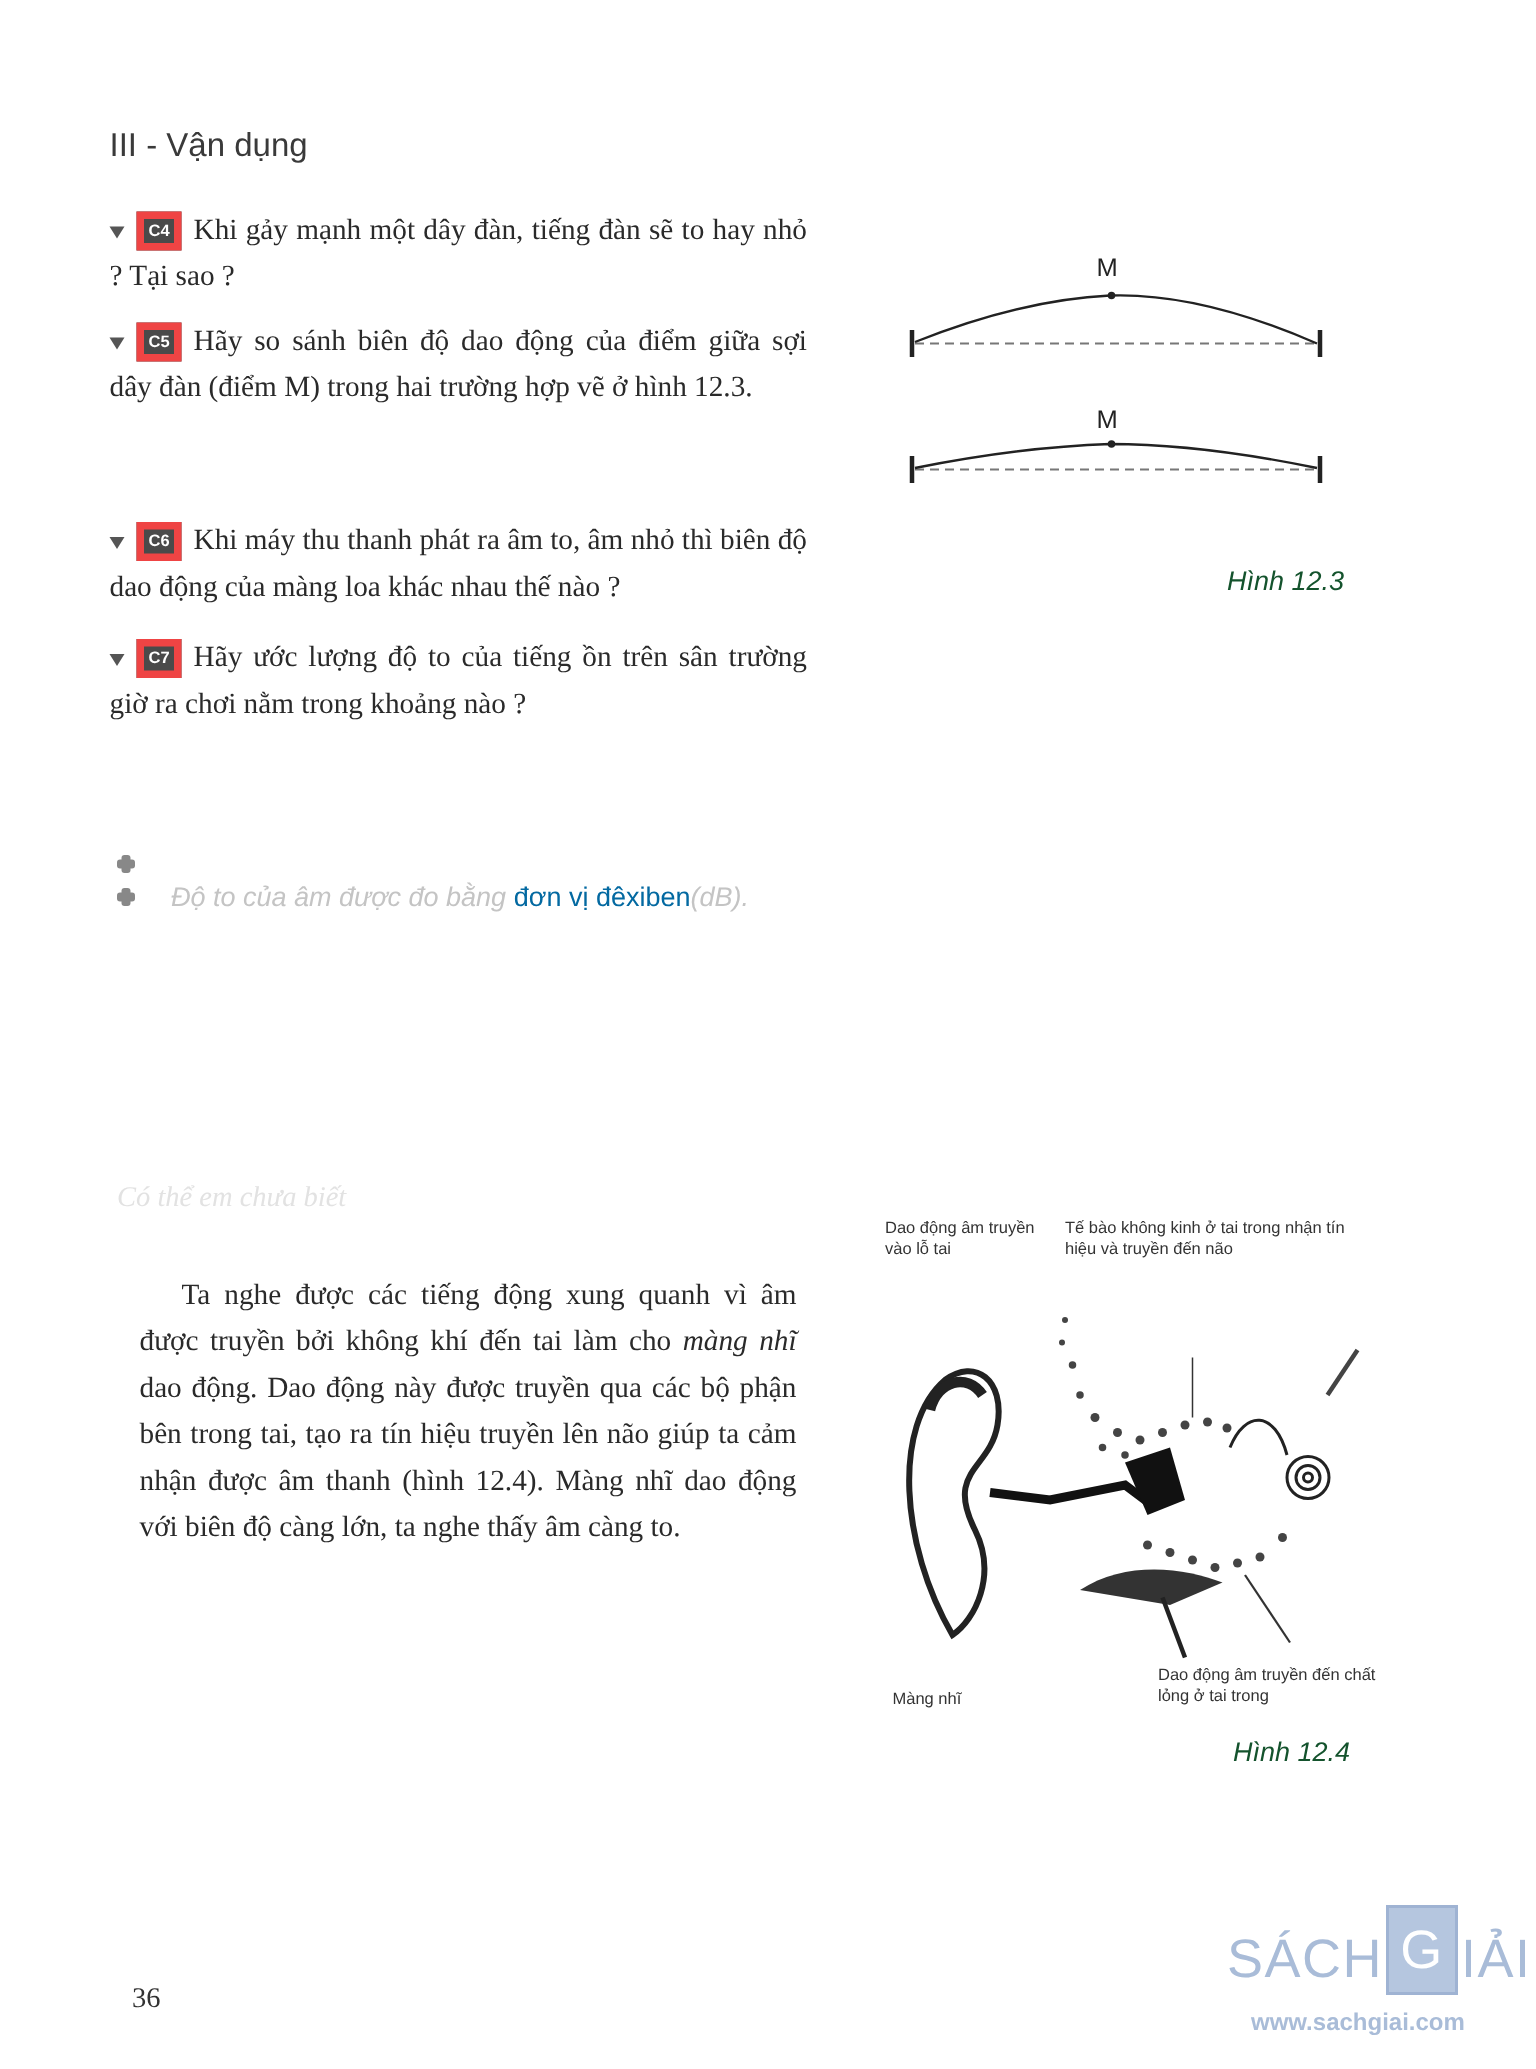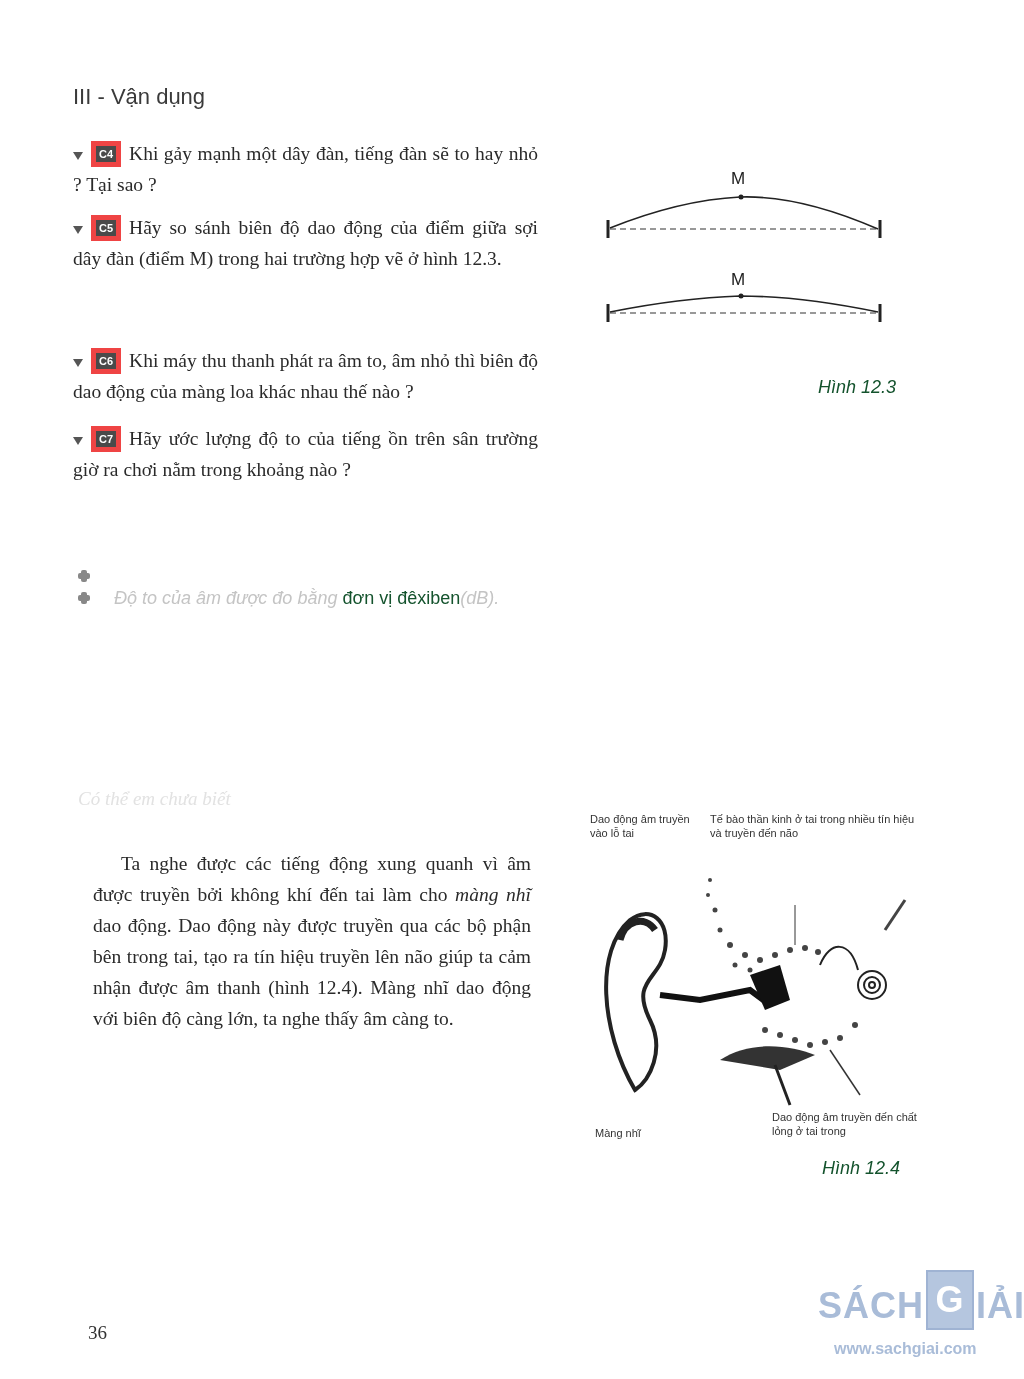--- a/index.html
+++ b/index.html
@@ -17,28 +17,28 @@
     display: inline-block; background: #4a4a4a; color: #fff; font-family: "Liberation Sans", sans-serif;
     font-size: 11px; font-weight: bold; padding: 1px 3px; line-height: 14px; margin-right: 8px; vertical-align: 2px;
     border: 5px solid #ef4444;
   }
   .fig-caption { font-family: "Liberation Sans", sans-serif; font-style: italic; font-size: 18px; color: #14532d; }
   .summary { left: 78px; font-family: "Liberation Sans", sans-serif; font-style: italic; font-size: 18px; color: #c4c4c4; line-height: 32px; }
   .summary .row { display: flex; align-items: center; }
   .summary .bullet { width: 12px; height: 12px; margin-right: 24px; position: relative; }
   .summary .bullet::before { content: ""; position: absolute; left: 3px; top: 0; width: 6px; height: 12px; background: #888; border-radius: 2px; }
   .summary .bullet::after { content: ""; position: absolute; left: 0; top: 3px; width: 12px; height: 6px; background: #888; border-radius: 2px; }
-  .summary .strong { color: #14532d; font-style: normal; }
+  .summary .strong { color: #0369a1; font-style: normal; }
   .extra-title { left: 78px; top: 788px; font-family: Liberation Serif, serif; font-style: italic; font-size: 19px; color: #e2e2e2; text-align: right; }
   .body-text { left: 79px; width: 466px; font-size: 19.5px; line-height: 31px; text-align: justify; color: #2a2a2a; }
   .body-text p { margin: 14px; text-indent: 28px; }
   .ear-label { font-family: "Liberation Sans", sans-serif; font-size: 11px; line-height: 14px; color: #333; }
   .page-num { left: 88px; top: 1322px; font-size: 19px; color: #333; }
   .wm { left: 818px; top: 1276px; }
-  .wm-logo { font-family: "Liberation Sans", sans-serif; font-weight: bold; font-size: 36px; color: #a9bcd8; letter-spacing: 1px; display: flex; align-items: center; }
+  .wm-logo { font-family: "Liberation Sans", sans-serif; font-weight: normal; font-size: 36px; color: #a9bcd8; letter-spacing: 1px; display: flex; align-items: center; }
   .wm-g { display: inline-block; width: 44px; height: 56px; background: #b5c6df; color: #fff; text-align: center; line-height: 56px; margin: 0 2px; border: 2px solid #9fb3d3; position: relative; top: -6px; }
   .wm-url { font-family: "Liberation Sans", sans-serif; font-weight: bold; font-size: 16px; color: #a9bcd8; margin-top: 4px; padding-left: 16px; }
 </style>
 </head>
 <body>
 
 <div class="abs section-title">III - Vận dụng</div>
 
 <div class="abs q" style="top:138px;">
   <span class="tri"></span><span class="badge">C4</span><span>Khi gảy mạnh một dây đàn, tiếng đàn sẽ to hay nhỏ ? Tại sao ?</span>
@@ -84,21 +84,21 @@
 </div>
 
 <div class="abs extra-title">Có thể em chưa biết</div>
 
 <div class="abs body-text" style="top:834px;">
   <p><span>Ta nghe được các tiếng động xung quanh vì âm được truyền bởi không khí đến tai làm cho </span><i>màng nhĩ</i><span> dao động. Dao động này được truyền qua các bộ phận bên trong tai, tạo ra tín hiệu truyền lên não giúp ta cảm nhận được âm thanh (hình 12.4). Màng nhĩ dao động với biên độ càng lớn, ta nghe thấy âm càng to.</span></p>
 </div>
 
 <div class="abs" style="left:590px; top:810px; width:330px; height:330px;">
   <div class="abs ear-label" style="left:0; top:2px; width:105px;">Dao động âm truyền vào lỗ tai</div>
-  <div class="abs ear-label" style="left:120px; top:2px; width:205px;">Tế bào thần kinh ở tai trong nhiều tín hiệu và truyền đến não</div>
+  <div class="abs ear-label" style="left:120px; top:2px; width:205px;">Tế bào không kinh ở tai trong nhận tín hiệu và truyền đến não</div>
   <svg class="abs" style="left:0; top:60px;" width="330" height="240">
 
     <path d="M45 220 C 10 160, 5 80, 40 50 C 60 35, 80 50, 75 80 C 70 110, 40 110, 60 150 C 75 180, 60 210, 45 220 Z" fill="none" stroke="#222" stroke-width="4"></path>
     <path d="M30 70 C 35 50, 55 45, 65 60" fill="none" stroke="#222" stroke-width="7"></path>
 
     <path d="M70 125 L 110 130 L 160 120 L 180 135" fill="none" stroke="#111" stroke-width="6"></path>
     <path d="M160 105 L 190 95 L 200 130 L 175 140 Z" fill="#111"></path>
 
     <g fill="#444">
       <circle cx="120" cy="10" r="2"></circle>

